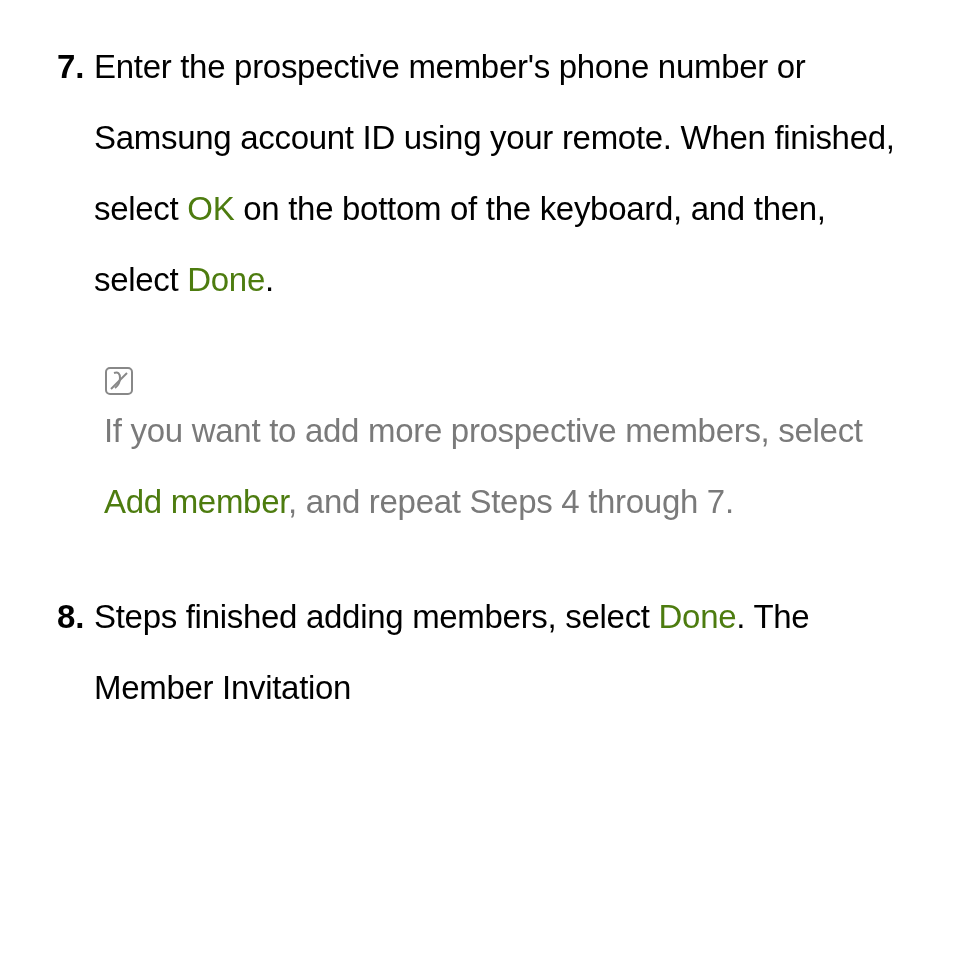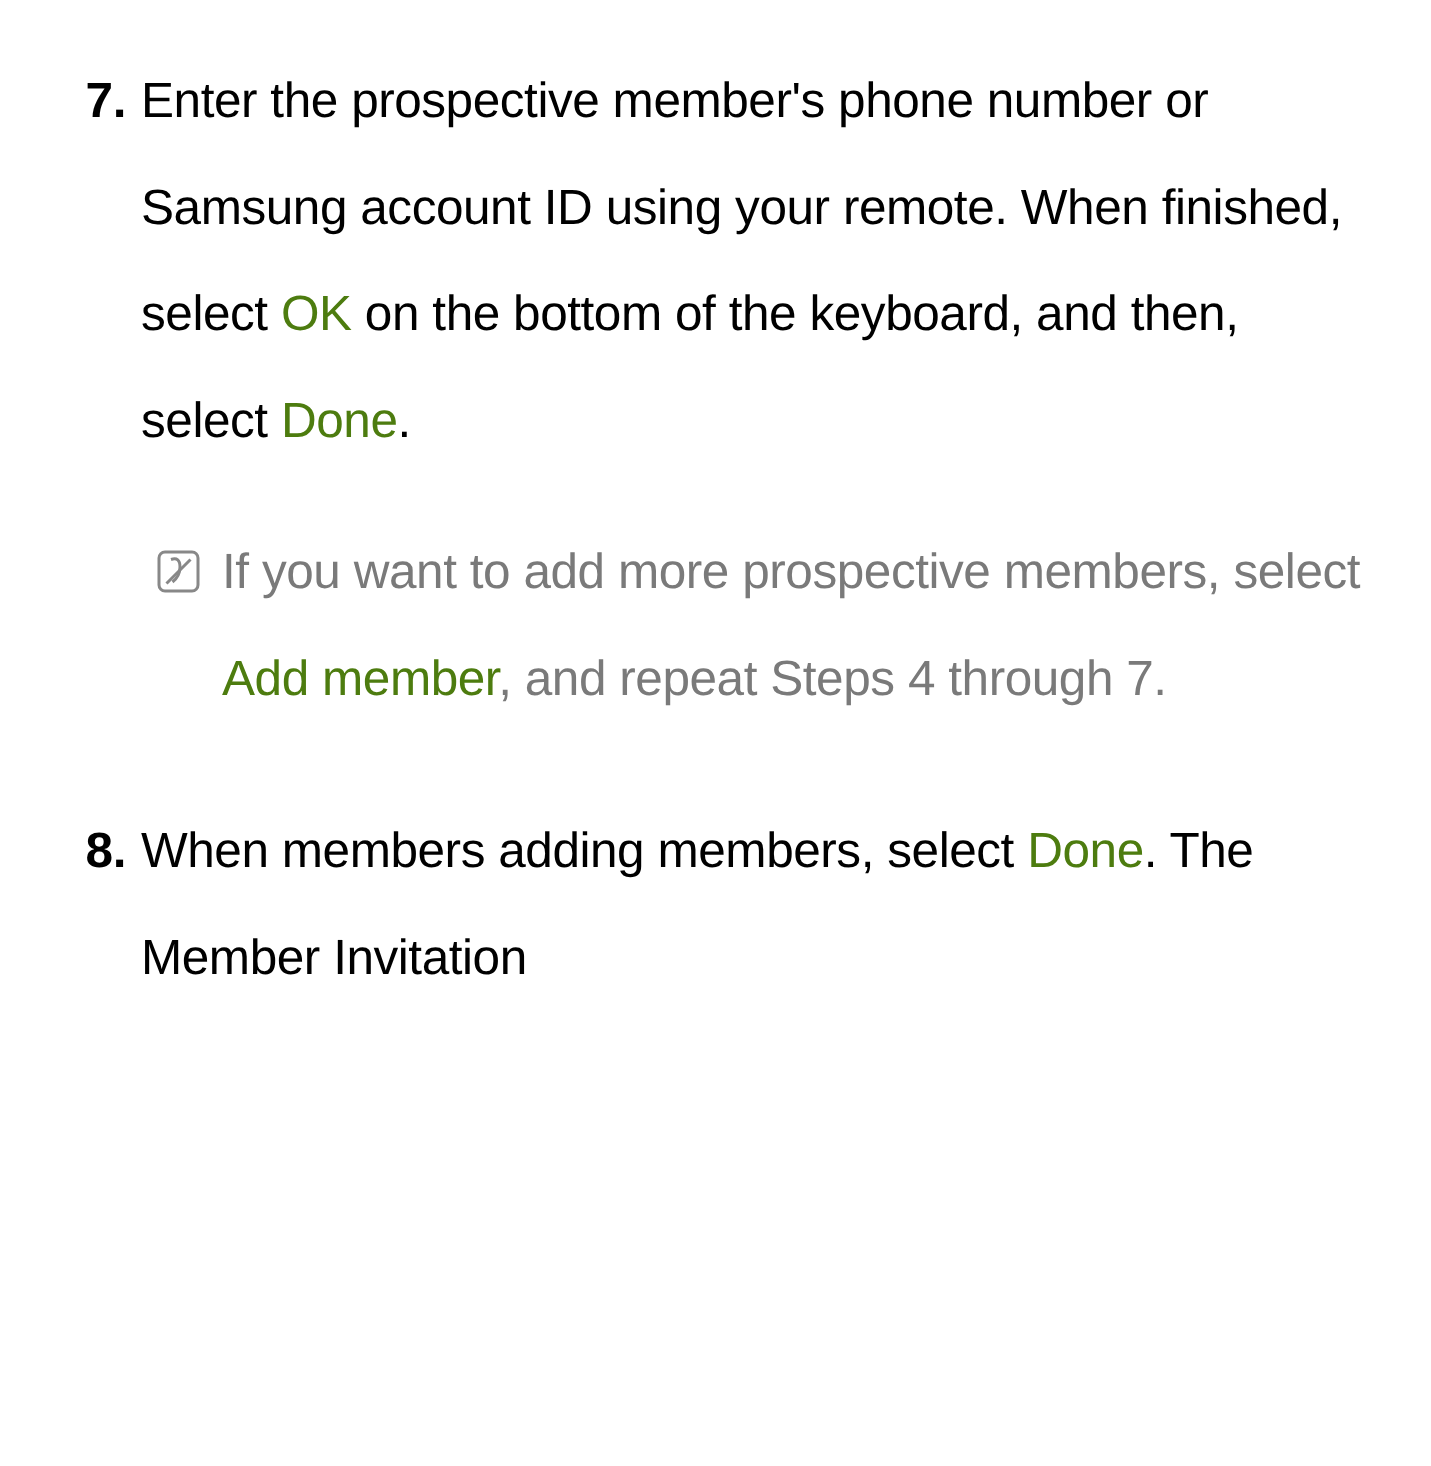--- a/index.html
+++ b/index.html
@@ -33,20 +33,21 @@
       flex: 1;
     }
     .highlight {
       color: #4d7c0f;
     }
     .note-block {
       display: flex;
       margin-bottom: 44px;
       padding-left: 64px;
       color: #7a7a7a;
+      flex-direction: column;
     }
     .note-icon {
       flex-shrink: 0;
       width: 44px;
       padding-top: 20px;
     }
     .note-icon svg {
       display: block;
     }
     .note-content {
@@ -72,15 +73,15 @@
     </svg>
   </div>
   <div class="note-content">
     <span>If you want to add more prospective members, select </span><span class="highlight">Add member</span><span>, and repeat Steps 4 through 7.</span>
   </div>
 </div>
 
 <div class="list-item">
   <div class="list-number">8.</div>
   <div class="list-content">
-    <span>When members adding members, select </span><span class="highlight">Done</span><span>. The Member Invitation</span>
+    <span>Steps finished adding members, select </span><span class="highlight">Done</span><span>. The Member Invitation</span>
   </div>
 </div>
 
 </body></html>

